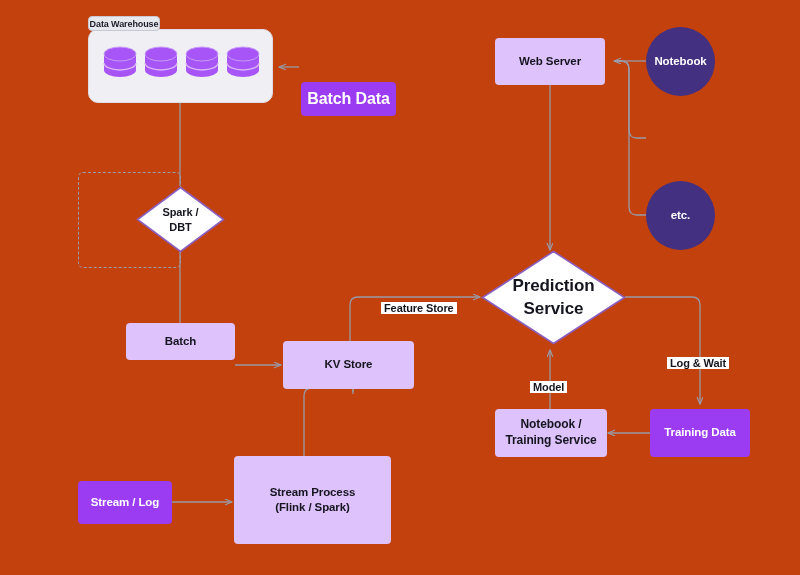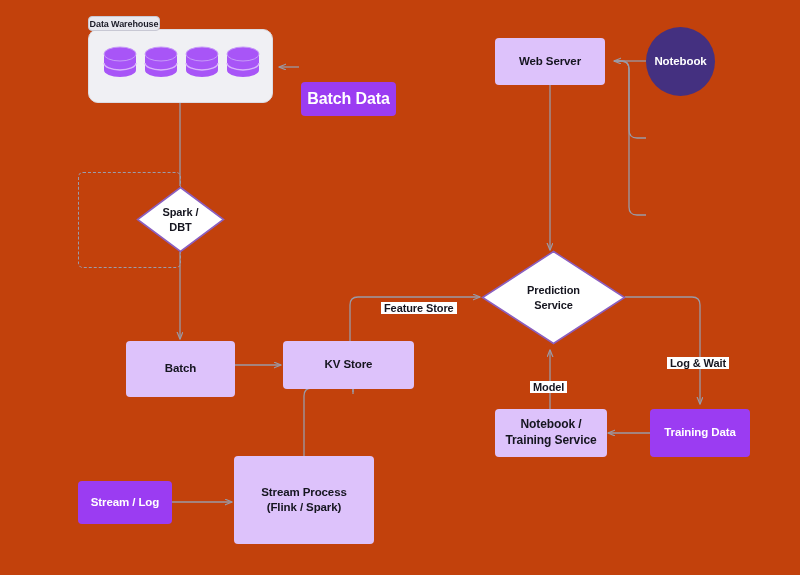--- a/index.html
+++ b/index.html
@@ -212,42 +212,43 @@
       <polygon points="44.5,1.5 87.5,33.5 44.5,65.5 1.5,33.5" fill="#ffffff" stroke="#8B5FBF" stroke-width="1.6"></polygon>
     </svg>
     <div class="diamond-label" style="font-size:11px;">
       <div>
         <div>Spark /</div>
         <div>DBT</div>
       </div>
     </div>
   </div>
 
-  <div class="node box box-light" style="left:126px; top:341px; width:109px; height:56px; font-size:11.5px;">Batch</div>
+  <div class="node box box-light" style="left:126px; top:323px; width:109px; height:37px; font-size:11.5px;">Batch</div>
 
   <div class="node box box-light" style="left:283px; top:341px; width:131px; height:48px; font-size:11.5px;">KV Store</div>
 
   <div class="node box box-strong" style="left:78px; top:481px; width:94px; height:43px; font-size:11.5px;">Stream / Log</div>
 
-  <div class="node box box-light" style="left:234px; top:456px; width:140px; height:88px; font-size:11.5px;">
+  <div class="node box box-light" style="left:234px; top:456px; width:157px; height:88px; font-size:11.5px;">
     <div>
       <div>Stream Process</div>
       <div>(Flink / Spark)</div>
     </div>
   </div>
 
   <div class="node box box-light" style="left:495px; top:38px; width:110px; height:47px; font-size:11.5px;">Web Server</div>
 
   <div class="node circle" style="left:646px; top:27px; width:69px; height:69px; font-size:11.5px;">Notebook</div>
+  <div class="node circle" style="left:646px; top:181px; width:69px; height:69px; font-size:11.5px;">etc.</div>
 
   <div class="diamond-wrap" style="left:481px; top:250px; width:145px; height:95px;">
     <svg width="145" height="95" viewBox="0 0 145 95" xmlns="http://www.w3.org/2000/svg">
       <polygon points="72.5,1.5 143.5,47.5 72.5,93.5 1.5,47.5" fill="#ffffff" stroke="#8B5FBF" stroke-width="1.6"></polygon>
     </svg>
-    <div class="diamond-label" style="font-size:11px;">
+    <div class="diamond-label" style="font-size:17px;">
       <div>
         <div>Prediction</div>
         <div>Service</div>
       </div>
     </div>
   </div>
 
   <div class="node box box-light" style="left:495px; top:409px; width:112px; height:48px; font-size:12px;">
     <div>
       <div>Notebook /</div>

